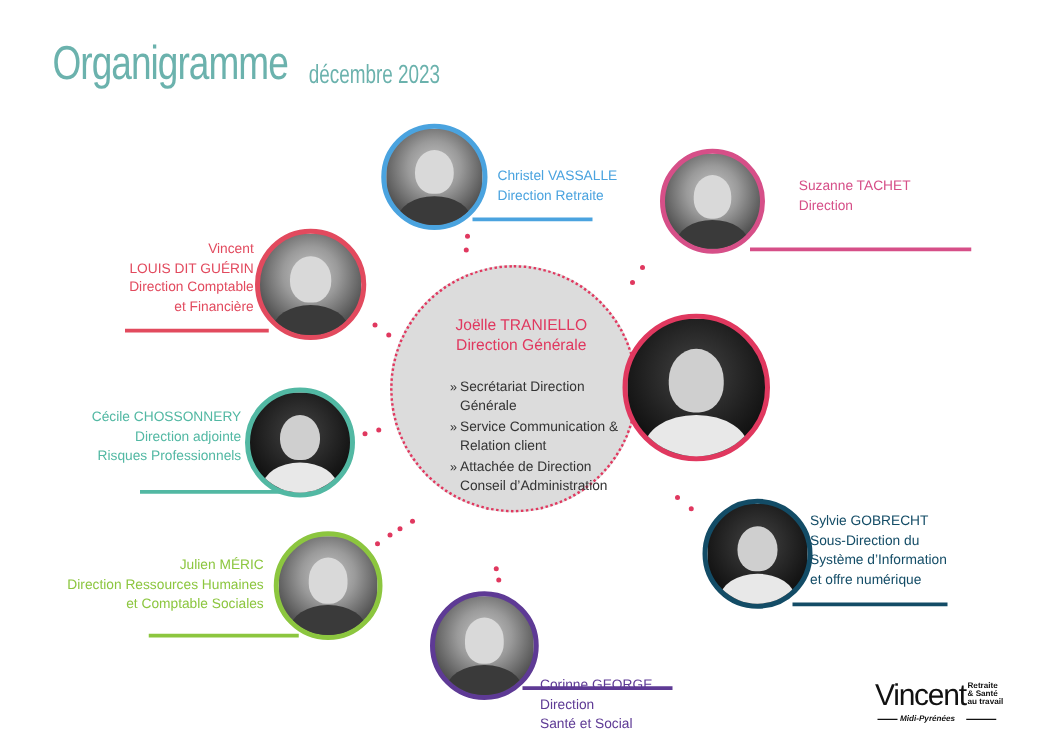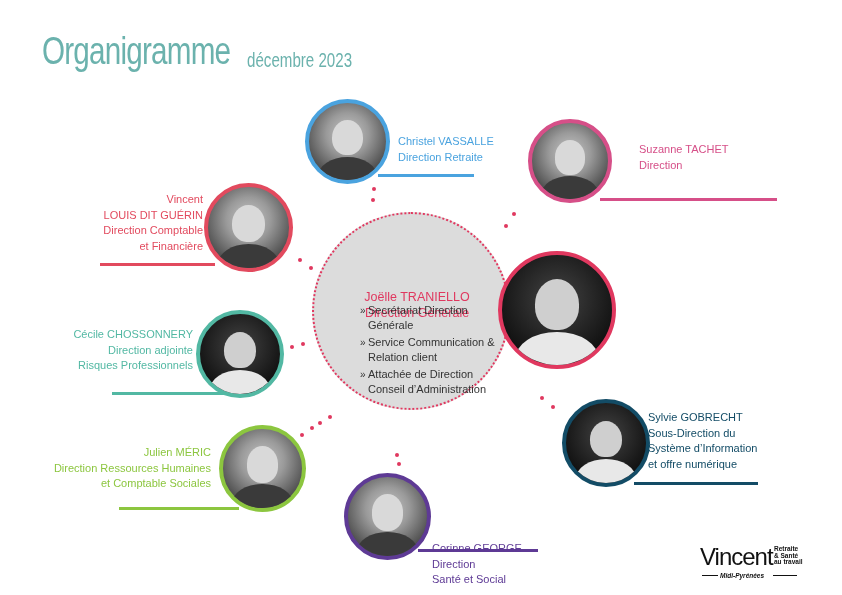--- a/index.html
+++ b/index.html
@@ -22,21 +22,21 @@
   }
 
   
   .center-circle {
     position: absolute; left: 312px; top: 212px; width: 194px; height: 194px;
     border-radius: 50%; background: #dcdcdc;
     border: 2px dotted #e0385f;
   }
   .center-title {
     position: absolute; left: 352px; top: 252px; width: 130px;
-    text-align: center; color: #e0385f; font-size: 12.5px; line-height: 16px; margin-top: 37px;
+    text-align: center; color: #e0385f; font-size: 12.5px; line-height: 16px;
   }
   .center-list {
     position: absolute; left: 360px; top: 303px; width: 140px;
     list-style: none; margin: 0; padding: 0; color: #333; font-size: 11px; line-height: 15px;
   }
   .center-list li { position: relative; padding-left: 8px; margin-bottom: 2px; }
   .center-list li::before { content: "»"; position: absolute; left: 0; top: 0; font-size: 10px; }
 
   
   .dot { position: absolute; width: 4px; height: 4px; border-radius: 50%; background: #e0385f; }

